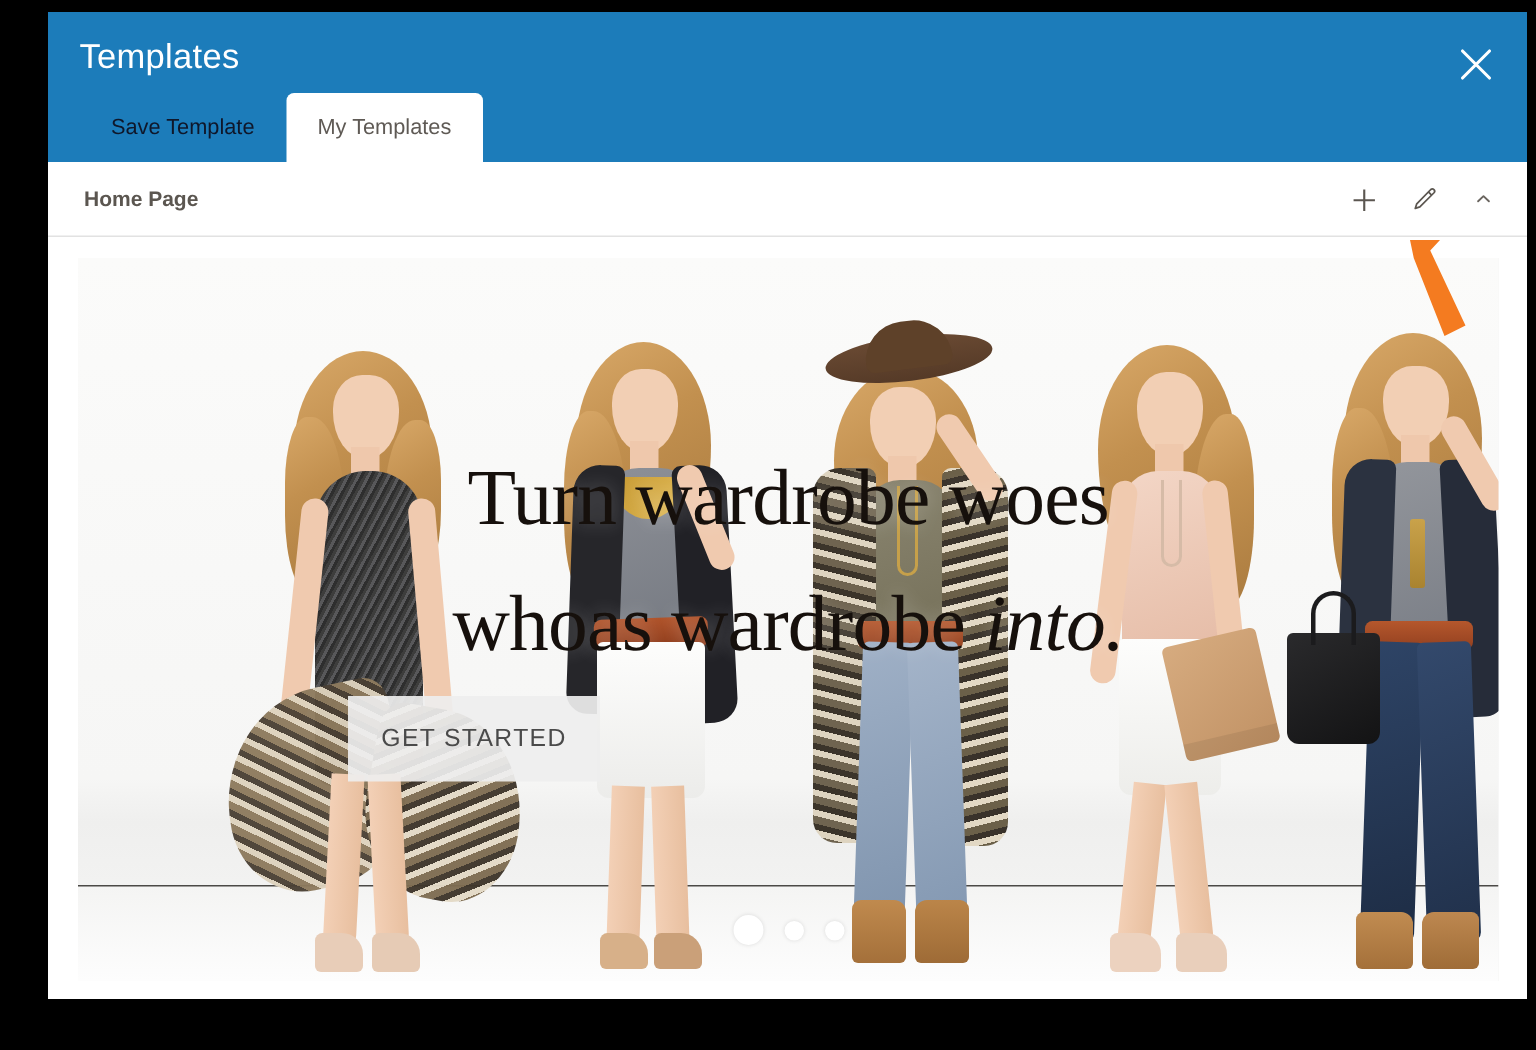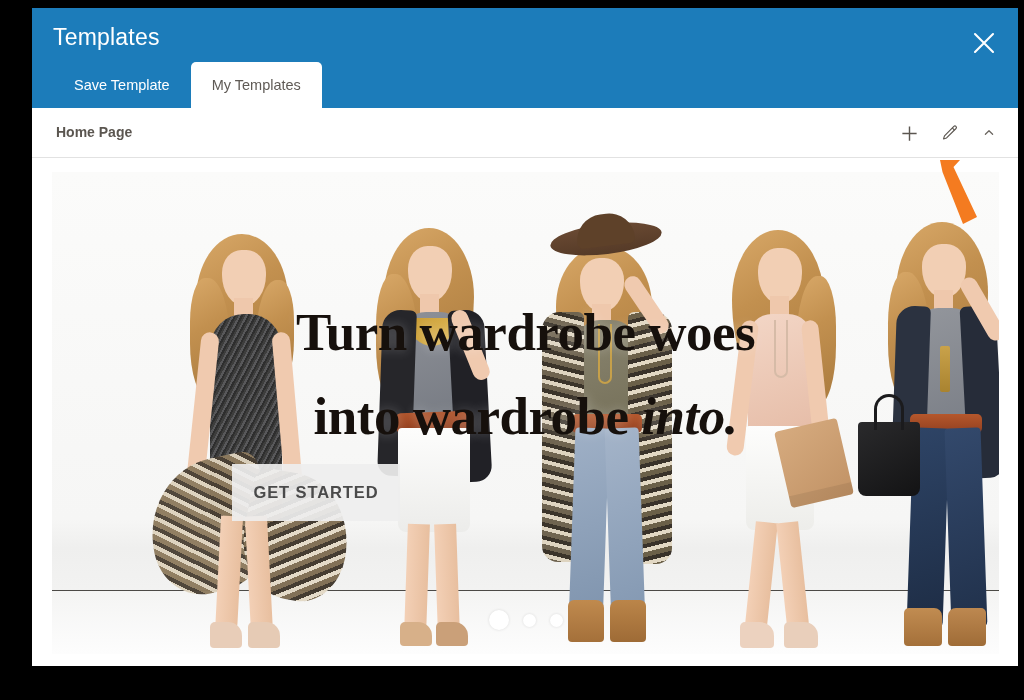--- a/index.html
+++ b/index.html
@@ -71,21 +71,21 @@
     align-items: flex-end;
   }
 
   .tab {
     height: 46px;
     padding: 0 21px;
     display: flex;
     align-items: center;
     justify-content: center;
     font-size: 14.5px;
-    color: #ffffff;
+    color: #0f172a;
     cursor: pointer;
     white-space: nowrap;
     background: transparent;
   }
 
   .tab.active {
     background: #ffffff;
     color: #5f5a55;
     border-radius: 5px 5px 0 0;
   }
@@ -134,21 +134,20 @@
     background: #ffffff;
     padding: 14px 19px 0 20px;
   }
 
   .hero {
     position: relative;
     width: 100%;
     height: 482px;
     overflow: hidden;
     background: #f2f2f1;
-    font-weight: bold;
   }
 
   
   .backdrop {
     position: absolute;
     inset: 0;
     background:
       linear-gradient(to bottom, #fbfbfa 0%, #f6f6f5 72%, #efefee 78%, #f7f7f6 100%);
   }
   .floor-line {
@@ -463,21 +462,21 @@
                background:linear-gradient(150deg,#2a2a2c,#131314); border-radius:4px 4px 8px 8px;"></div>
           <div style="position:absolute; left:22px; top:178px; width:30px; height:36px;
                border:3px solid #1b1b1d; border-bottom:none; border-radius:16px 16px 0 0;"></div>
           <div class="shoe" style="left:52px; top:392px; width:38px; height:38px; background:linear-gradient(180deg,#c18c51,#a4703a); border-radius:5px 8px 4px 4px;"></div>
           <div class="shoe" style="left:96px; top:392px; width:38px; height:38px; background:linear-gradient(180deg,#bd8850,#9f6c37); border-radius:8px 5px 4px 4px;"></div>
         </div>
 
         <div class="headline">
           <div>Turn wardrobe woes</div>
           <div>
-            <span>into wardrobe </span><span class="italic">into.</span>
+            <span>whoas wardrobe </span><span class="italic">into.</span>
           </div>
         </div>
 
         <div class="cta">
           <span>GET STARTED</span>
         </div>
 
         <div class="dots">
           <div class="dot active"></div>
           <div class="dot"></div>

